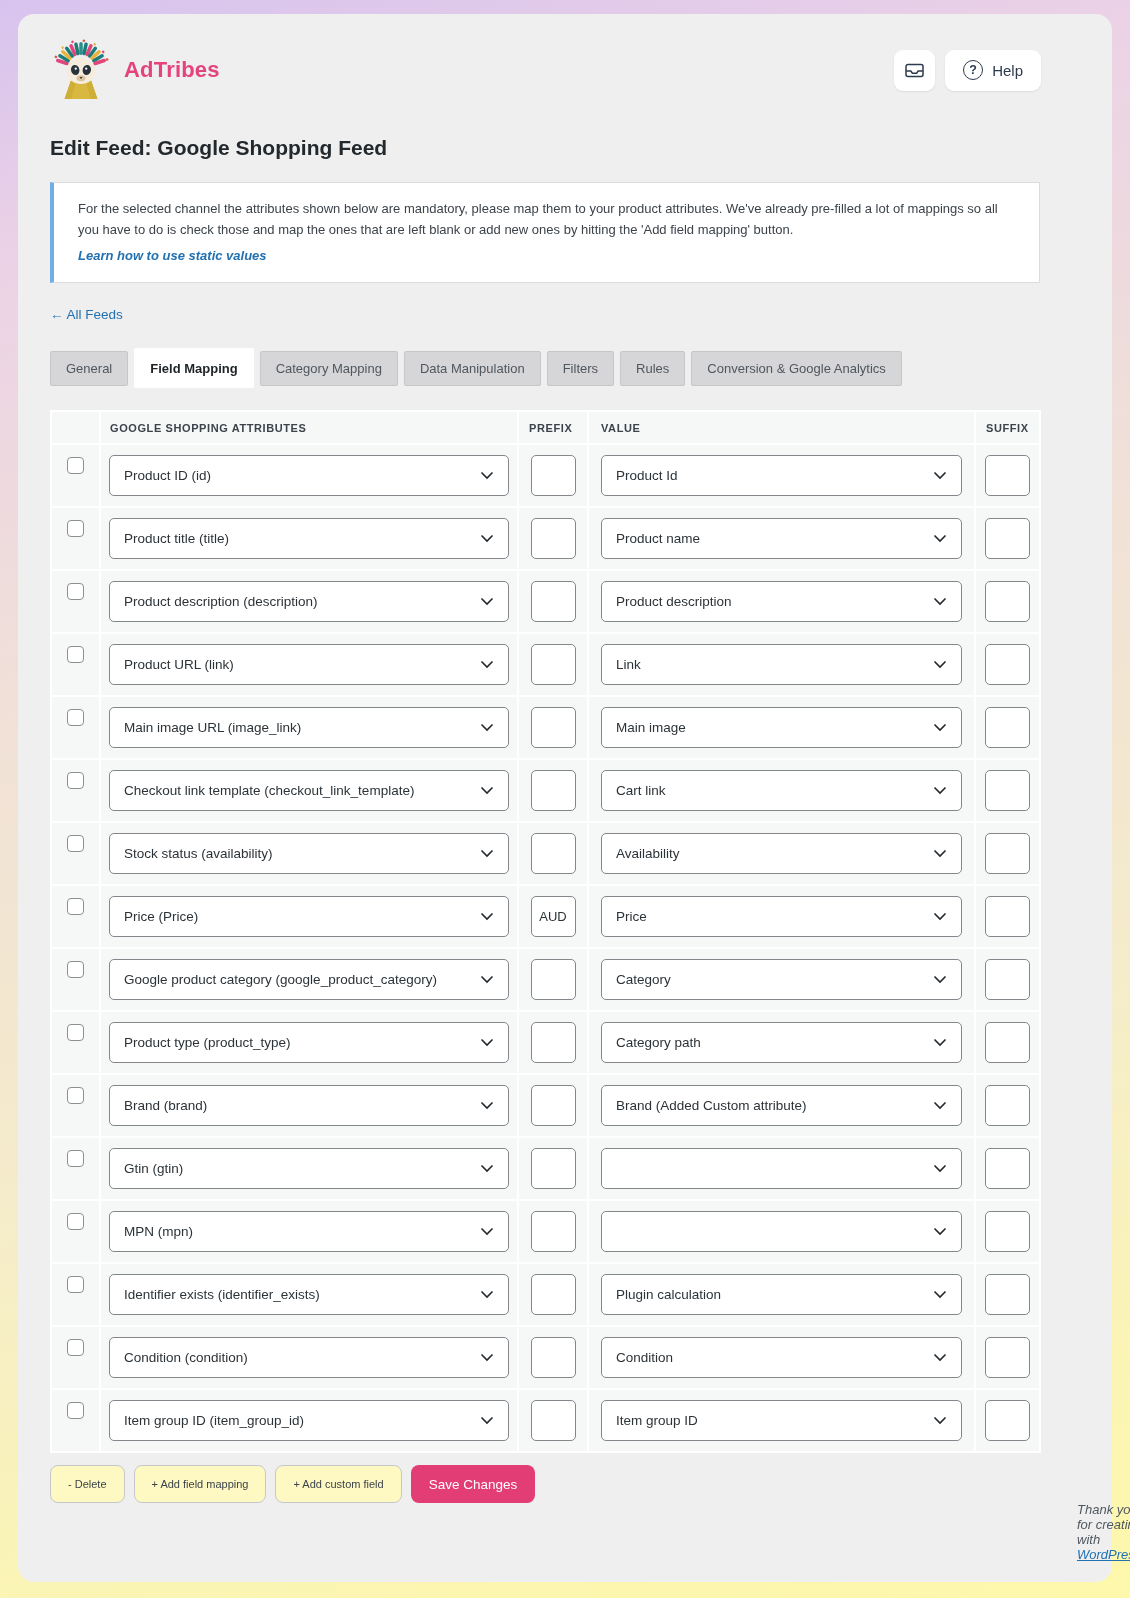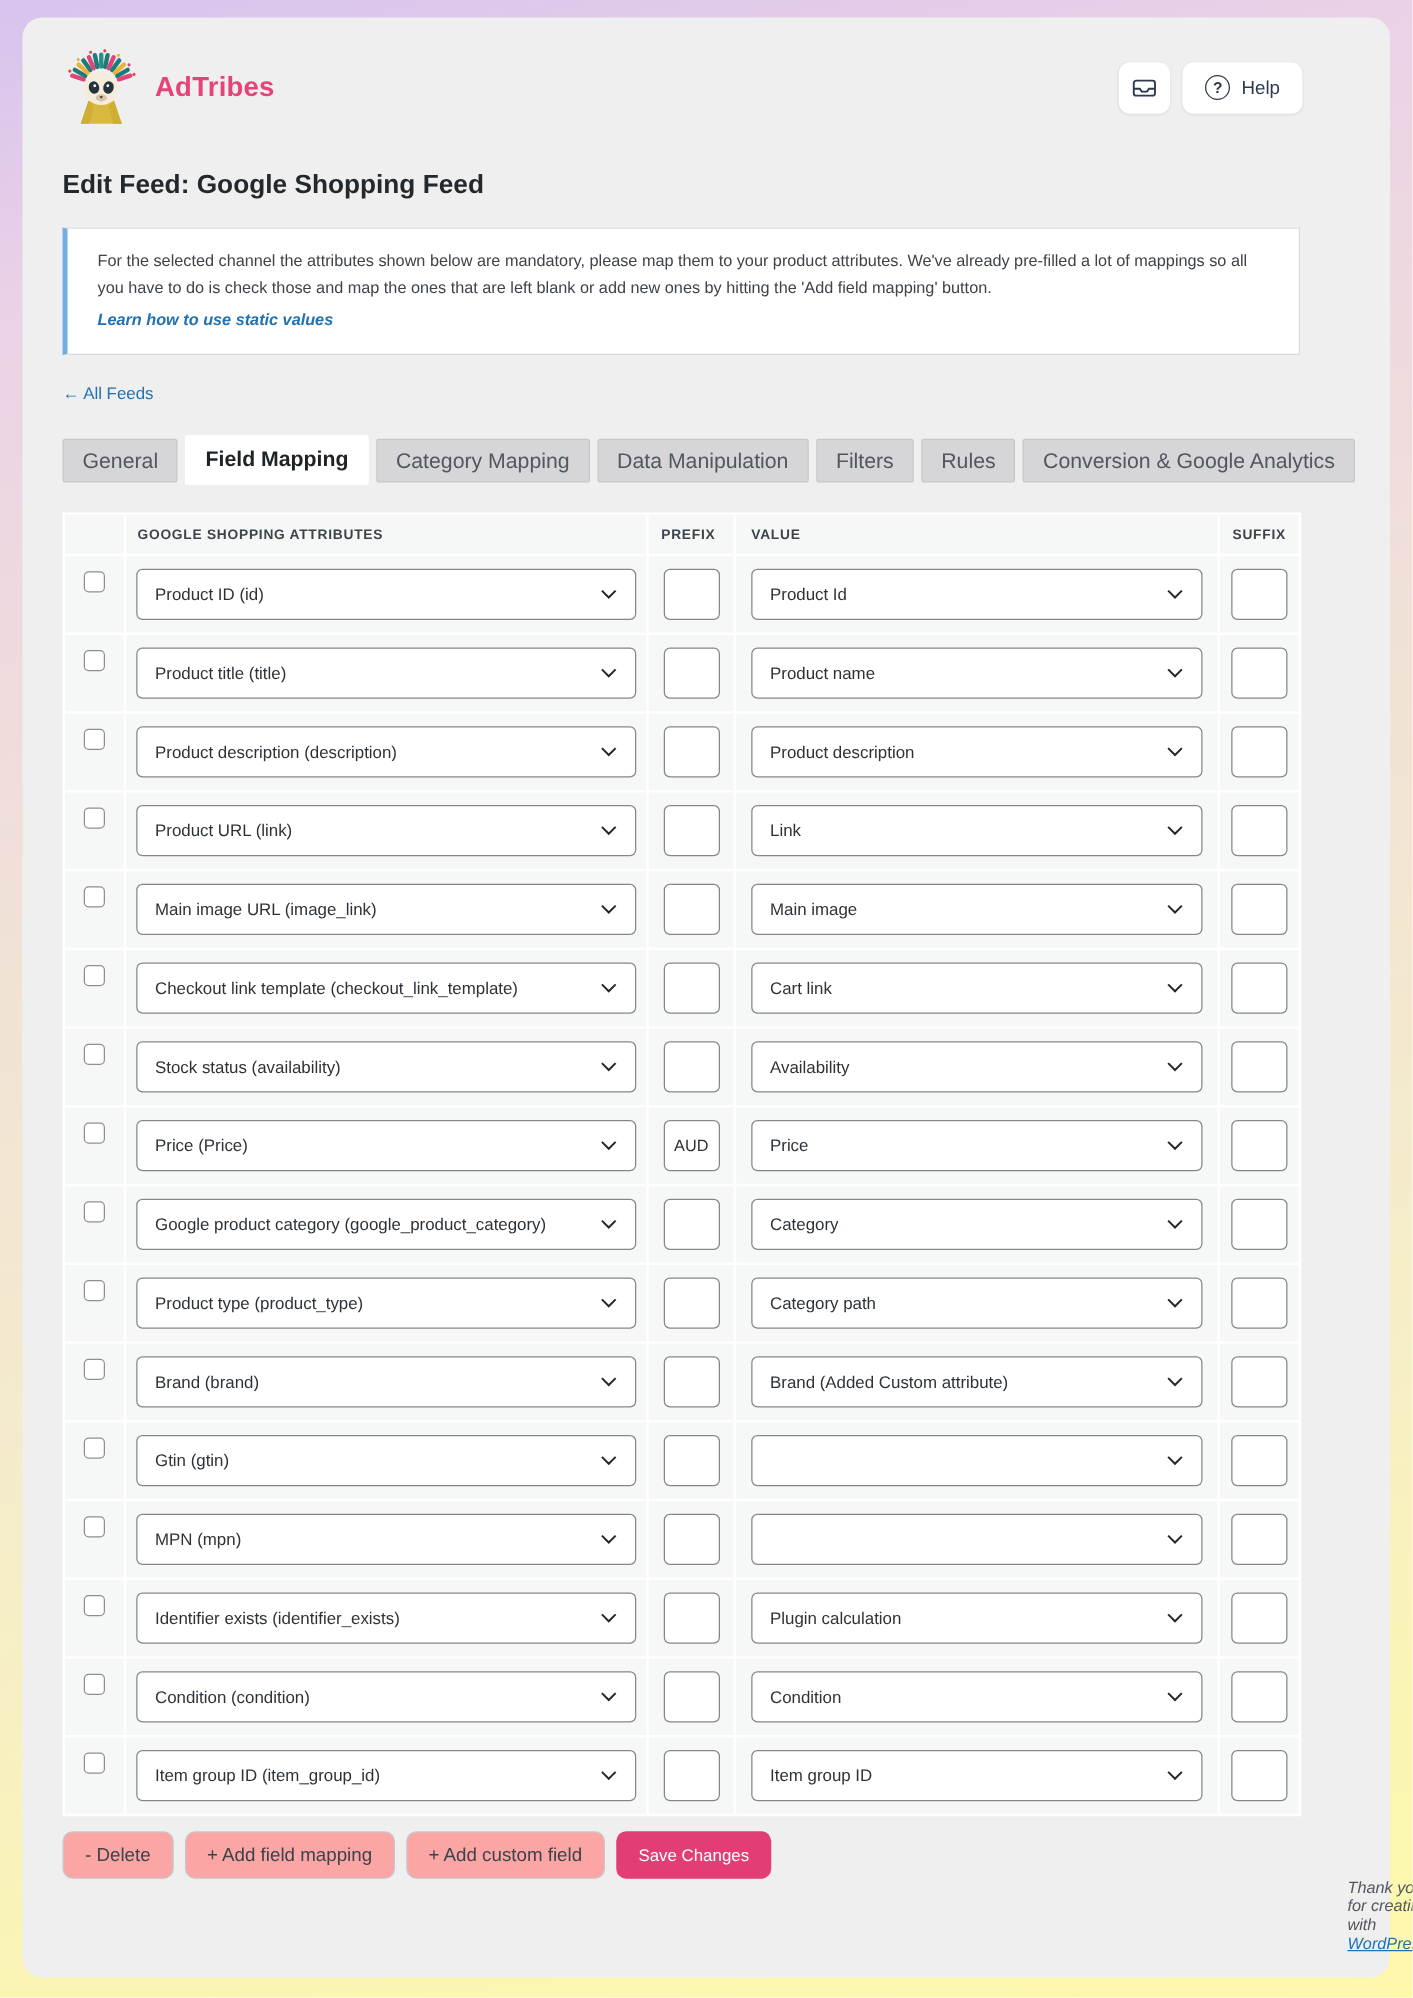--- a/index.html
+++ b/index.html
@@ -50,21 +50,21 @@
   .notice p { font-size: 13px; line-height: 21px; color: #3c434a; max-width: 960px; }
   .notice a { display: inline-block; margin-top: 8px; color: var(--link_blue, #2271b1); font-size: 13px; font-weight: 700; font-style: italic; text-decoration: none; }
 
   .back-link { display: inline-block; color: var(--link_blue, #2271b1); font-size: 13.5px; text-decoration: none; margin-bottom: 26px; text-align: center; }
 
   
   .tab-bar { display: flex; align-items: flex-start; gap: 6px; margin-bottom: 22px; height: 40px; }
   .tab {
     background: #d6d6d8; border: 1px solid #c7c7ca; border-radius: 2px;
     height: 35px; margin-top: 3px; padding: 12px 15px; display: flex; align-items: center;
-    font-size: 17px; color: #50575e; cursor: pointer; white-space: nowrap;
+    font-size: 13px; color: #50575e; cursor: pointer; white-space: nowrap;
   }
   .tab.active {
     background: #fff; border-color: #fff; height: 40px; margin-top: 0;
     font-weight: 700; color: #1d2327;
   }
 
   
   .mapping-table { background: #fff; padding: 2px; width: 991px; }
   .thead, .trow { display: grid; grid-template-columns: 47px 416px 68px 385px 63px; gap: 2px; }
   .thead { margin-bottom: 2px; }
@@ -97,22 +97,22 @@
   .select-text { font-size: 13.5px; color: #2c3338; white-space: nowrap; overflow: hidden; }
   .chev { flex: 0 0 auto; margin-left: 8px; }
   input.small-input {
     width: 45px; height: 41px; background: #fff; border: 1px solid #83878c;
     border-radius: 5px; text-align: center; font-size: 13px; color: #2c3338; font-family: inherit;
   }
 
   
   .actions { display: flex; gap: 9px; margin-top: 12px; }
   .btn {
-    background: #fca5a5; border: 1px solid #c6c7ca; border-radius: 8px; height: 38px;
-    padding: 0 17px; font-size: 15px; color: #3c434a; cursor: pointer; font-family: inherit;
+    background: #fef9c3; border: 1px solid #c6c7ca; border-radius: 8px; height: 38px;
+    padding: 0 17px; font-size: 11px; color: #3c434a; cursor: pointer; font-family: inherit;
   }
   .btn-primary {
     background: var(--save_pink, #e23d75); border: none; color: #fff; border-radius: 8px;
     height: 38px; padding: 0 18px; font-size: 13.5px; cursor: pointer; font-family: inherit;
   }
 
   
   .card-footer {
     margin-top: auto; padding: 10px 14px 6px;
     display: flex; align-items: center; justify-content: center;

